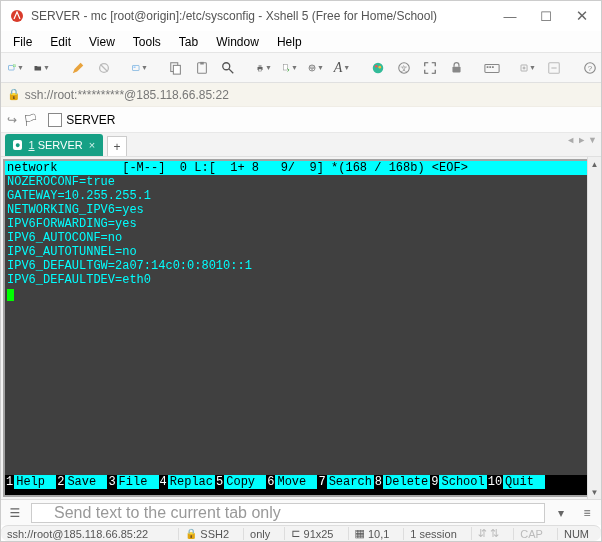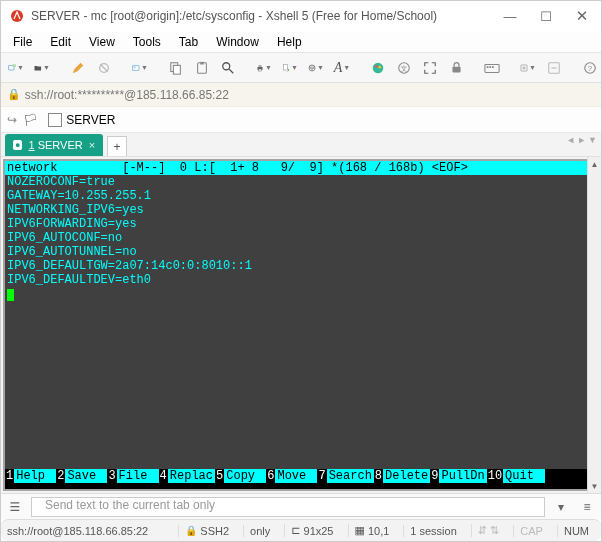--- a/index.html
+++ b/index.html
@@ -122,26 +122,26 @@
   }
   .term-scroll .sbtn { height:14px; width:100%; display:flex; align-items:center; justify-content:center; font-size:8px; color:#666; background:#f0f0f0;}
   .term-scroll .strack { flex:1; position:relative;}
 
   .inputbar {
     height:26px; display:flex; align-items:center; gap:6px;
     padding:0 4px; border-top:1px solid #ddd; background:#fafafa;
   }
   .input-field {
     flex:1; height:20px; border:1px solid #ccc; background:#fff;
-    padding:0 13px; color:#888; font-size:12px; display:flex; align-items:flex-start;
+    padding:0 22px; color:#888; font-size:16px; display:flex; align-items:center;
   }
   .ib-btn { width:20px; height:20px; display:flex; align-items:center; justify-content:center; color:#666; font-size:12px;}
 
   .statusbar {
-    height:22px; display:flex; align-items:center;
+    height:16px; display:flex; align-items:center;
     padding:0 6px; background:#f3f3f3; border-top:1px solid #ddd;
     font-size:11px; color:#555; gap:8px;border-radius:7px;
   }
   .sb-left { flex:1; white-space:nowrap; overflow:hidden;}
   .sb-item { border-left:1px solid #ddd; padding:0 6px; display:flex; align-items:center; gap:3px;}
   .sb-item.dim { color:#bbb; }
   .sb-lock { font-size:10px;}
 </style>
 </head>
 <body>
@@ -378,21 +378,21 @@
       <span class="fkey">
           <span class="fnum">7</span>
           <span class="flabel">Search</span>
         </span>
       <span class="fkey">
           <span class="fnum">8</span>
           <span class="flabel">Delete</span>
         </span>
       <span class="fkey">
           <span class="fnum">9</span>
-          <span class="flabel">PullDn</span>
+          <span class="flabel">School</span>
         </span>
       <span class="fkey">
           <span class="fnum">10</span>
           <span class="flabel">Quit </span>
         </span>
     </div>
     <div class="term-bottom-black"></div>
   </div>
   <div class="term-scroll">
     <div class="sbtn">▲</div>

